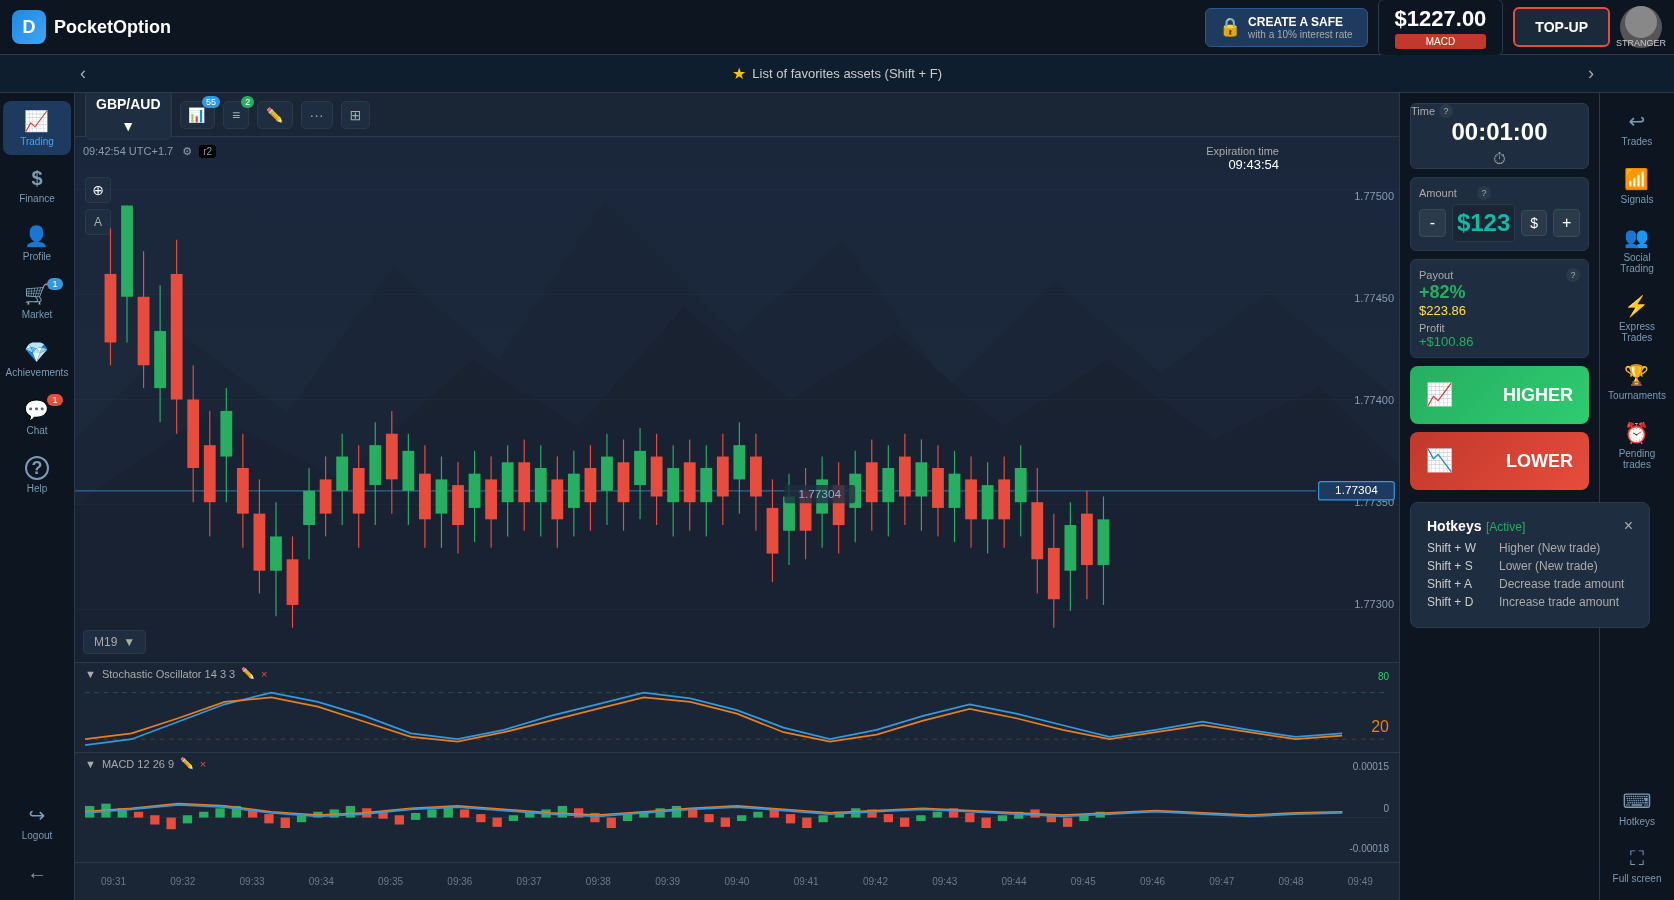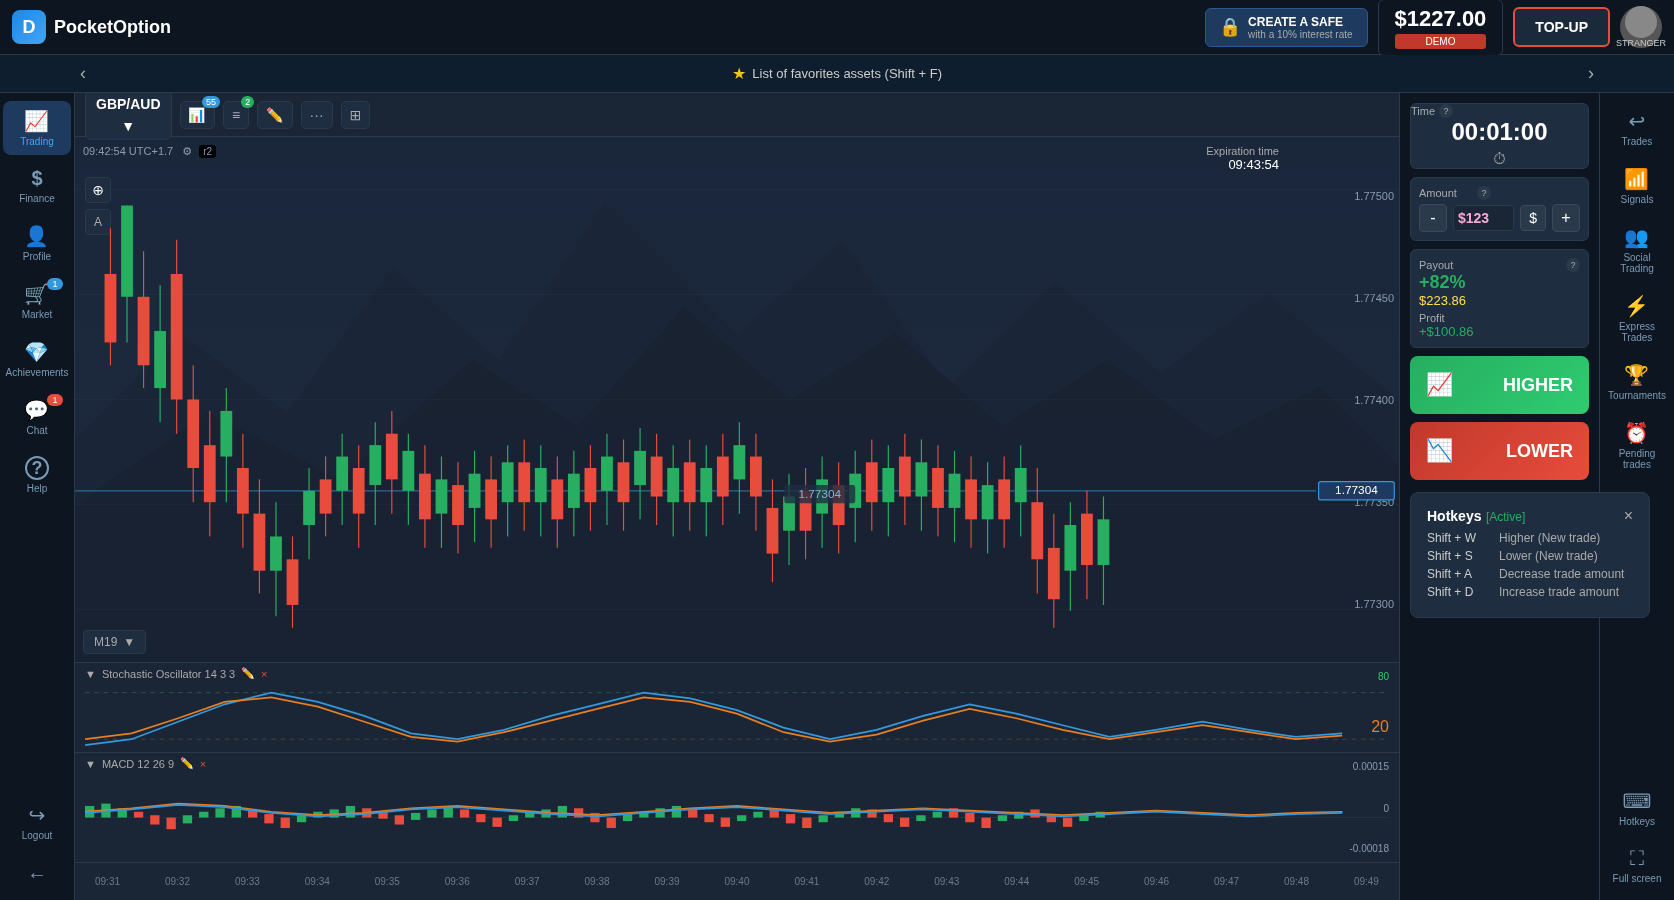--- a/index.html
+++ b/index.html
@@ -76,21 +76,21 @@
     .right-panel { width: 200px; background: #0d1520; border-left: 1px solid #2a3a4a; display: flex; flex-direction: column; padding: 10px; gap: 8px; flex-shrink: 0; }
     .time-box { background: #1e2d40; border: 1px solid #2a3a4a; border-radius: 6px; }
     .time-label-top { font-size: 11px; color: #aaa; display: flex; align-items: center; gap: 4px; }
     .time-value { font-size: 24px; font-weight: bold; color: #fff; text-align: center; }
     .time-input-row { display: flex; align-items: center; justify-content: center; margin-top: 4px; }
     .time-icon { color: #aaa; font-size: 16px; }
     .amount-box { background: #1e2d40; border: 1px solid #2a3a4a; border-radius: 6px; padding: 8px; }
     .amount-label { font-size: 11px; color: #aaa; display: flex; align-items: center; gap: 20px; margin-bottom: 4px; }
     .amount-row { display: flex; align-items: center; gap: 6px; }
     .amount-btn { background: #2a3a4a; border: 1px solid #3a4a5a; border-radius: 4px; width: 28px; height: 28px; display: flex; align-items: center; justify-content: center; cursor: pointer; font-size: 16px; color: #fff; }
-    .amount-value { flex: 1; font-size: 14px; font-weight: bold; color: #f9a8d4; background: #1a2535; border: 1px solid #2a3a4a; border-radius: 4px; padding: 4px; }
+    .amount-value { flex: 1; font-size: 24px; font-weight: bold; color: #14b8a6; background: #1a2535; border: 1px solid #2a3a4a; border-radius: 4px; padding: 4px; }
     .currency-btn { background: #2a3a4a; border: 1px solid #3a4a5a; border-radius: 4px; padding: 4px 8px; color: #fff; font-size: 14px; cursor: pointer; }
     .payout-box { background: #1e2d40; border: 1px solid #2a3a4a; border-radius: 6px; padding: 8px; }
     .payout-header { display: flex; justify-content: space-between; align-items: center; gap: 41px; }
     .payout-label { font-size: 11px; color: #aaa; }
     .payout-percent { font-size: 18px; font-weight: bold; color: #27ae60; }
     .payout-amount { font-size: 13px; color: #fde047; }
     .profit-label { font-size: 11px; color: #aaa; margin-top: 4px; }
     .profit-amount { font-size: 13px; color: #27ae60; }
     .higher-btn { background: linear-gradient(135deg, #27ae60, #2ecc71); border: none; border-radius: 8px; padding: 16px; font-size: 18px; font-weight: bold; color: #fff; cursor: pointer; display: flex; align-items: center; justify-content: space-between; }
     .lower-btn { background: linear-gradient(135deg, #c0392b, #e74c3c); border: none; border-radius: 8px; padding: 16px; font-size: 18px; font-weight: bold; color: #fff; cursor: pointer; display: flex; align-items: center; justify-content: space-between; }
@@ -123,21 +123,21 @@
     <div style="display:flex;align-items:center;gap:6px;">
       <span style="font-size:18px;">🔒</span>
       <div>
         <div class="line1">CREATE A SAFE</div>
         <div class="line2">with a 10% interest rate</div>
       </div>
     </div>
   </div>
   <div class="balance-box">
     <div class="balance-amount">$1227.00</div>
-    <span class="balance-demo">DEMO</span>
+    <span class="balance-demo">MACD</span>
   </div>
   <button class="topup-btn">TOP-UP</button>
   <div class="avatar">
     <div>
       <div style="width:32px;height:32px;border-radius:50%;background:#888;margin:0 auto;"></div>
       <div class="avatar-text">STRANGER</div>
     </div>
   </div>
 </div>
 
@@ -512,21 +512,21 @@
           <rect x="826" y="37" width="8" height="7" class="macd-bar-red"></rect>
           <rect x="840" y="40" width="8" height="8" class="macd-bar-red"></rect>
           <rect x="854" y="38" width="8" height="5" class="macd-bar-green"></rect>
           <rect x="868" y="35" width="8" height="5" class="macd-bar-green"></rect>
 
           <polyline points="0,35 40,32 80,28 120,30 160,35 200,38 240,36 280,32 320,30 360,33 400,36 440,38 480,35 520,32 560,30 600,33 640,36 680,34 720,32 760,34 800,36 840,38 880,36 920,34 960,36 1000,38 1040,36 1080,35" class="macd-line-orange"></polyline>
           <polyline points="0,36 40,33 80,29 120,31 160,36 200,39 240,37 280,33 320,31 360,34 400,37 440,39 480,36 520,33 560,31 600,34 640,37 680,35 720,33 760,35 800,37 840,39 880,37 920,35 960,37 1000,39 1040,37 1080,36" class="macd-line-blue"></polyline>
         </svg>
       </div>
 
-      <div class="time-labels" style="display:flex;padding:10px;background:#1a2535;height:38px;flex-shrink:0;">
+      <div class="time-labels" style="display:flex;padding:16px;background:#1a2535;height:38px;flex-shrink:0;">
         <div style="display:flex;justify-content:space-between;width:100%;padding:0 10px;">
           <span class="time-label">09:31</span>
           <span class="time-label">09:32</span>
           <span class="time-label">09:33</span>
           <span class="time-label">09:34</span>
           <span class="time-label">09:35</span>
           <span class="time-label">09:36</span>
           <span class="time-label">09:37</span>
           <span class="time-label">09:38</span>
           <span class="time-label">09:39</span>

